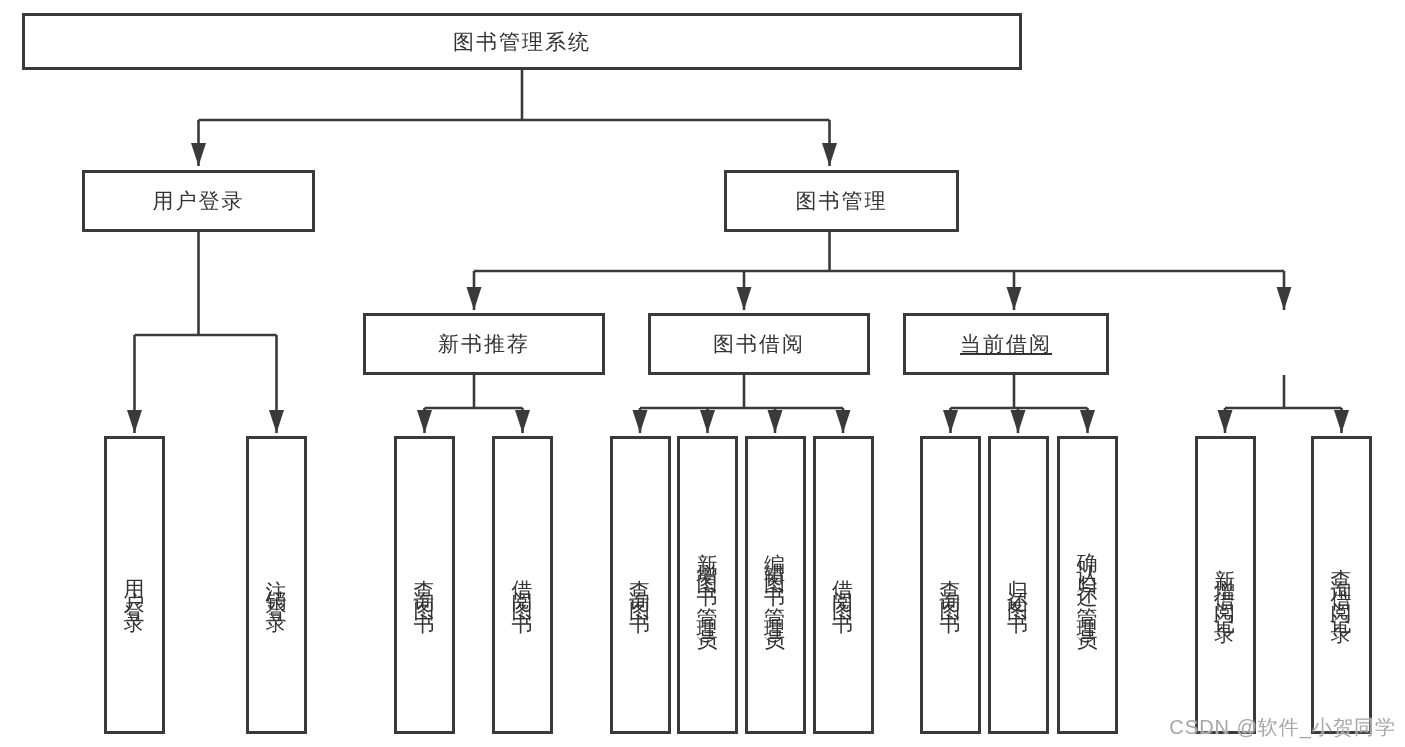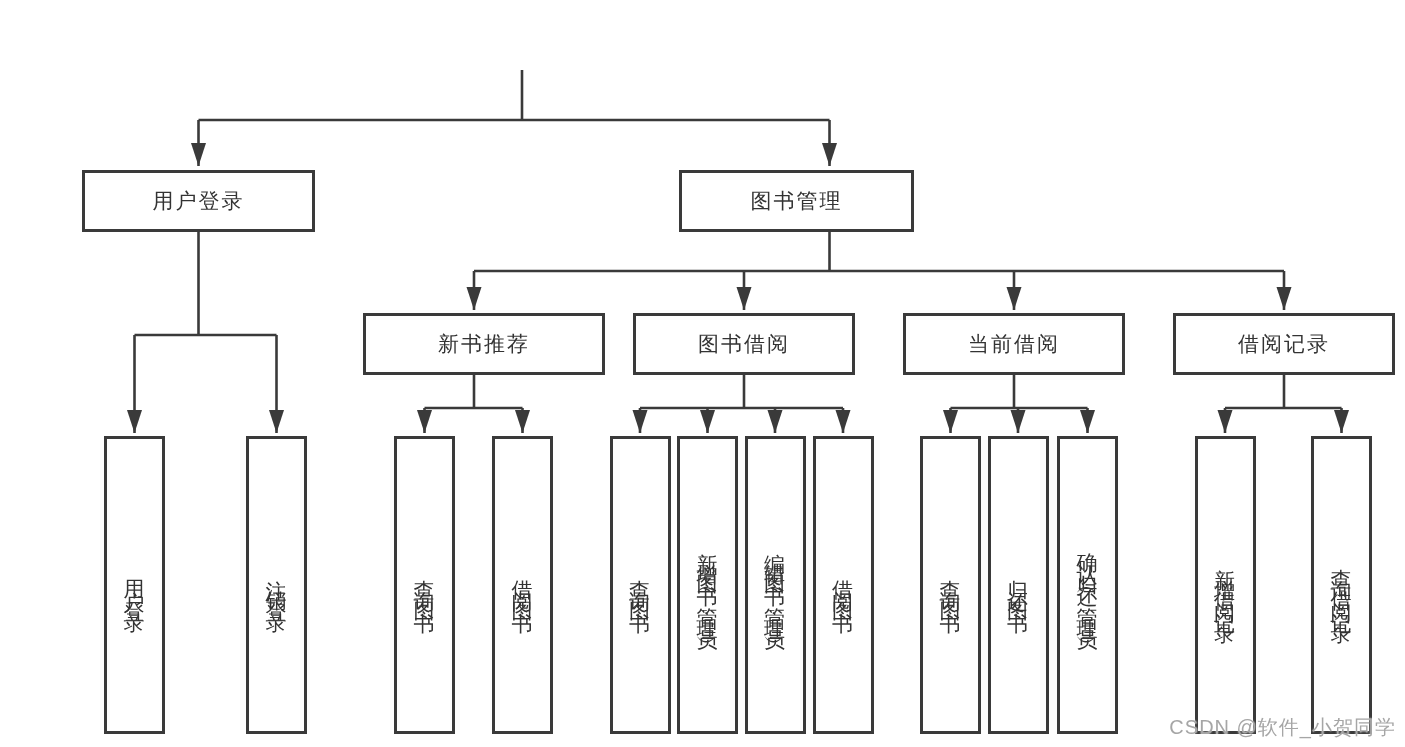--- a/index.html
+++ b/index.html
@@ -97,28 +97,28 @@
     <line x1="950.5" y1="408" x2="950.5" y2="433" marker-end="url(#arw)"></line>
     <line x1="1018" y1="408" x2="1018" y2="433" marker-end="url(#arw)"></line>
     <line x1="1087.5" y1="408" x2="1087.5" y2="433" marker-end="url(#arw)"></line>
 
     <path d="M1284 375 V408"></path>
     <path d="M1225 408 H1341.5"></path>
     <line x1="1225" y1="408" x2="1225" y2="433" marker-end="url(#arw)"></line>
     <line x1="1341.5" y1="408" x2="1341.5" y2="433" marker-end="url(#arw)"></line>
   </svg>
 
+  <div class="node hbox" style="left:22px; top:13px; width:1000px; height:57px;">图书管理系统</div>
 
   <div class="node hbox" style="left:82px; top:170px; width:233px; height:62px;">用户登录</div>
-  <div class="node hbox" style="left:679px; top:170px; width:235px; height:62px;">图书管理</div>
+  <div class="node hbox" style="left:724px; top:170px; width:235px; height:62px;">图书管理</div>
 
   <div class="node hbox" style="left:363px; top:313px; width:242px; height:62px;">新书推荐</div>
-  <div class="node hbox" style="left:633px; top:313px; width:222px; height:62px;">图书借阅</div>
-  <div class="node hbox" style="left:903px; top:313px; width:222px; height:62px;">当前借阅</div>
-  <div class="node hbox" style="left:1173px; top:313px; width:222px; height:62px;">借阅记录</div>
+  <div class="node hbox" style="left:648px; top:313px; width:222px; height:62px;">图书借阅</div>
+  <div class="node hbox" style="left:903px; top:313px; width:206px; height:62px;text-decoration:underline;">当前借阅</div>
 
   <div class="node vbox" style="left:104px; top:436px; width:61px; height:298px;">用户登录</div>
   <div class="node vbox" style="left:246px; top:436px; width:61px; height:298px;">注销登录</div>
 
   <div class="node vbox" style="left:394px; top:436px; width:61px; height:298px;">查询图书</div>
   <div class="node vbox" style="left:492px; top:436px; width:61px; height:298px;">借阅图书</div>
 
   <div class="node vbox" style="left:609.5px; top:436px; width:61px; height:298px;">查询图书</div>
   <div class="node vbox" style="left:677px; top:436px; width:61px; height:298px;">新增图书（管理员）</div>
   <div class="node vbox" style="left:744.5px; top:436px; width:61px; height:298px;">编辑图书（管理员）</div>

